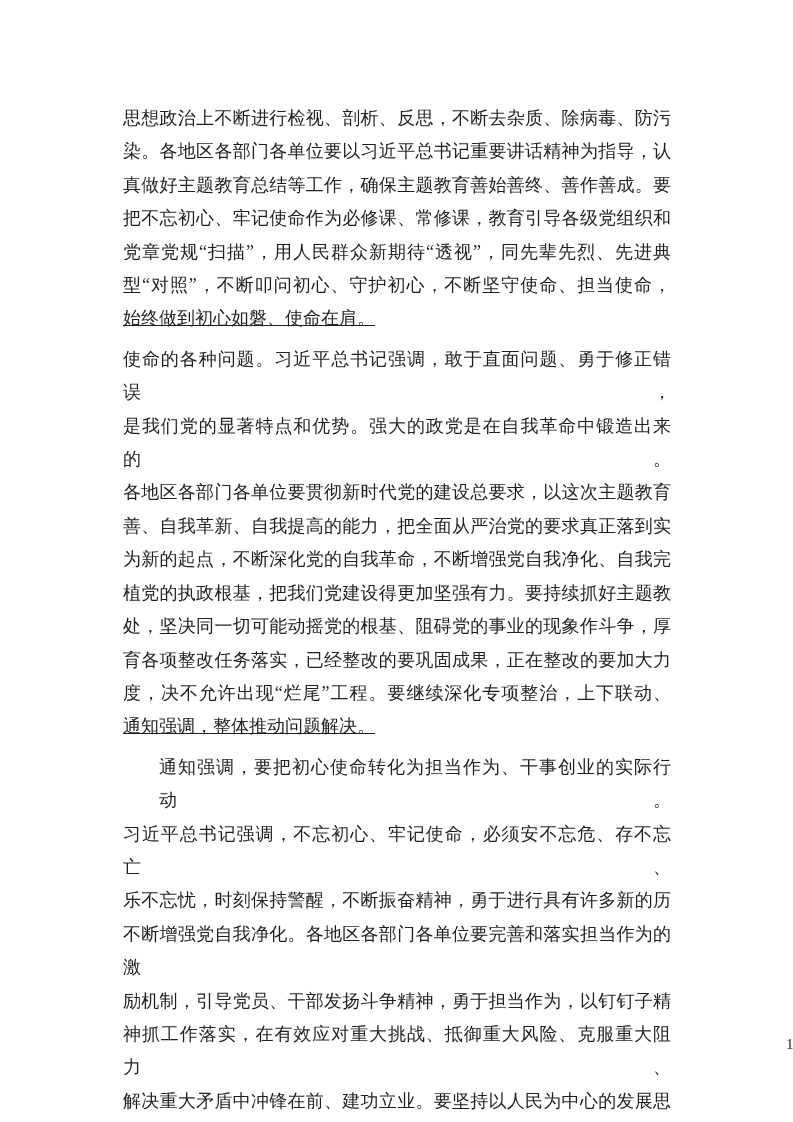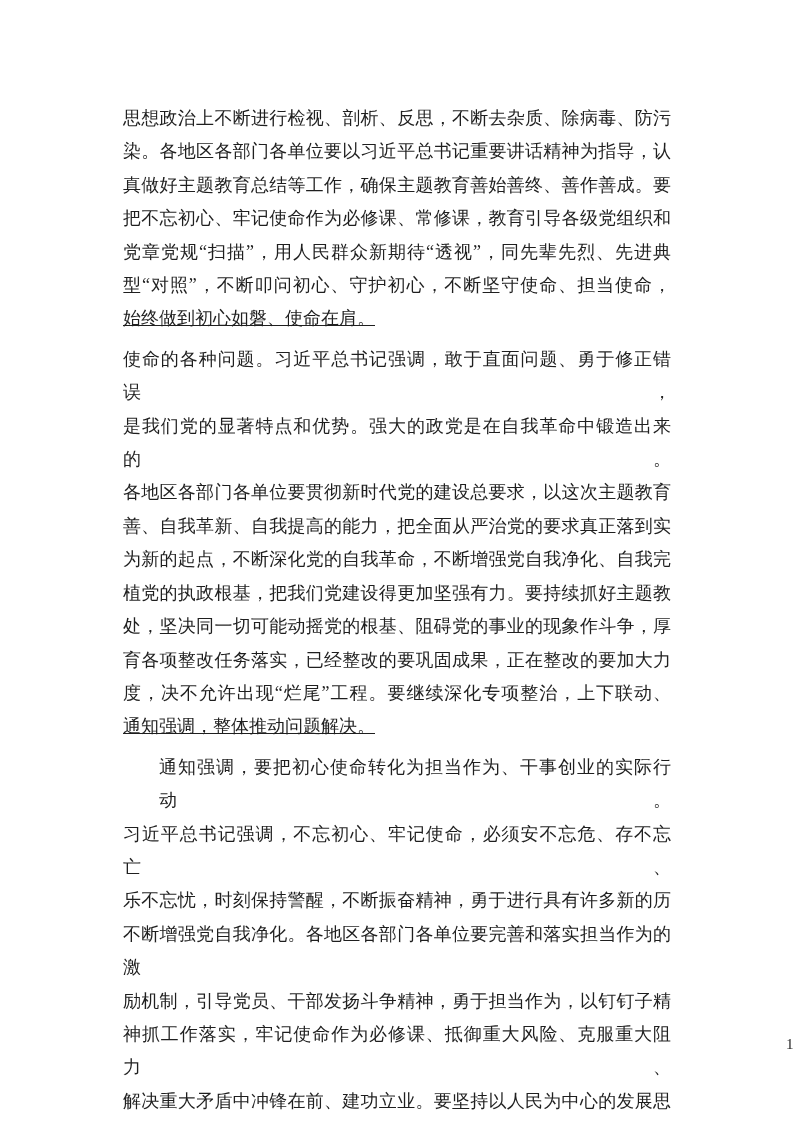--- a/index.html
+++ b/index.html
@@ -79,18 +79,18 @@
         <div class="line">育各项整改任务落实，已经整改的要巩固成果，正在整改的要加大力</div>
         <div class="line">度，决不允许出现“烂尾”工程。要继续深化专项整治，上下联动、</div>
         <div class="line natural-end">通知强调，整体推动问题解决。</div>
       </div>
       <div class="paragraph">
         <div class="line indented">通知强调，要把初心使命转化为担当作为、干事创业的实际行动。</div>
         <div class="line">习近平总书记强调，不忘初心、牢记使命，必须安不忘危、存不忘亡、</div>
         <div class="line">乐不忘忧，时刻保持警醒，不断振奋精神，勇于进行具有许多新的历</div>
         <div class="line">不断增强党自我净化。各地区各部门各单位要完善和落实担当作为的激</div>
         <div class="line">励机制，引导党员、干部发扬斗争精神，勇于担当作为，以钉钉子精</div>
-        <div class="line">神抓工作落实，牢记使命作为必修课、抵御重大风险、克服重大阻力、</div>
+        <div class="line">神抓工作落实，在有效应对重大挑战、抵御重大风险、克服重大阻力、</div>
         <div class="line">解决重大矛盾中冲锋在前、建功立业。要坚持以人民为中心的发展思</div>
       </div>
     </div>
   <div class="page-number">13</div>
 </div>
 
 </body></html>

